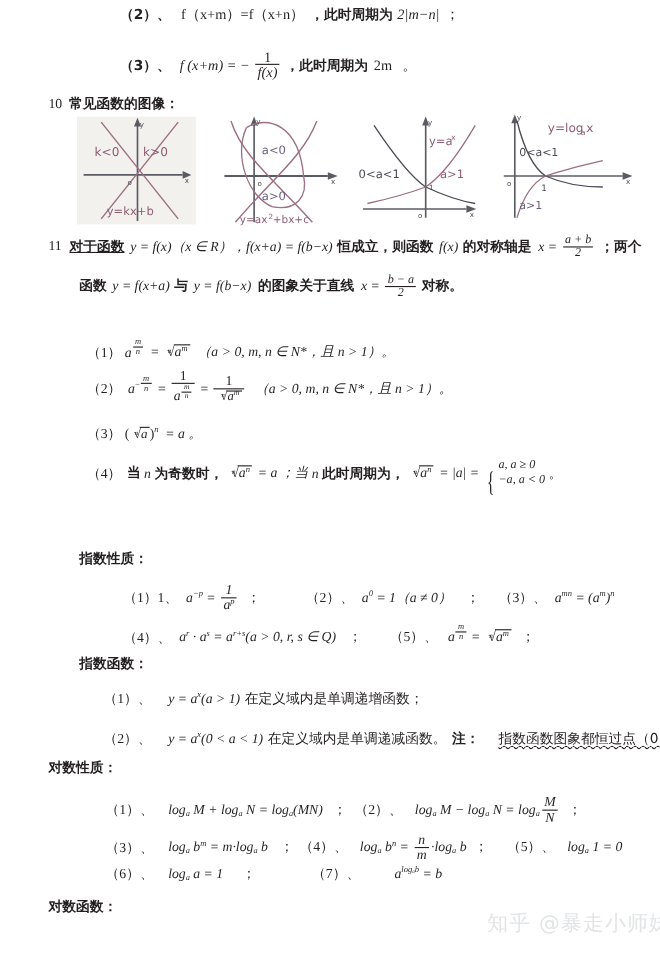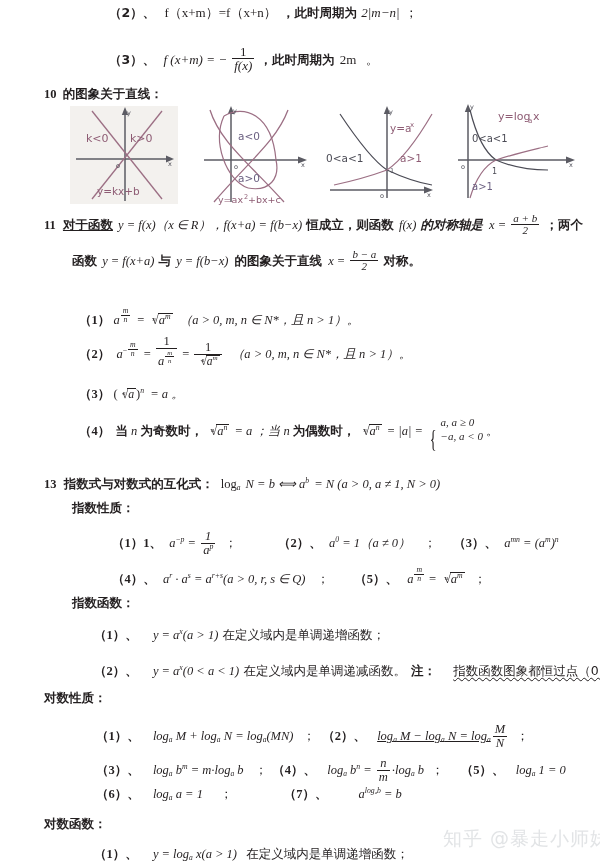--- a/index.html
+++ b/index.html
@@ -23,21 +23,21 @@
     height: 868px;
     margin-left: 24px;
   }
 
   
   .line {
     position: absolute;
     white-space: nowrap;
     line-height: 1;
   }
-  .bold { font-weight: bold; }
+  .bold { font-weight: normal; }
   .cn { font-family: "DejaVu Sans", "Liberation Sans", sans-serif; font-weight: bold; }
   .it { font-style: italic; }
   .ser { font-family: "Liberation Serif", serif; }
 
   
   .frac {
     display: inline-block;
     vertical-align: -0.52em;
     text-align: center;
     line-height: 1.02;
@@ -136,21 +136,21 @@
       <span class="num">1</span>
       <span class="den it">f(x)</span>
     </span>
     <span class="cn" style="font-size:12.5px;">，此时周期为</span>
     <span class="ser" style="margin-left:2px;">2m</span>
     <span class="ser" style="margin-left:6px;">。</span>
   </div>
 
   <div class="line" style="left:20px; top:88px; font-size:12.5px;">
     <span class="bold ser">10</span>
-    <span class="cn" style="margin-left:3px;">的图象关于直线：</span>
+    <span class="cn" style="margin-left:3px;">常见函数的图像：</span>
   </div>
 
   <div class="figs">
 
     <div class="fig figbg1" style="left:46px; top:8px; width:108px; height:98px;">
       <svg width="108" height="98" viewBox="0 0 108 98">
         <line x1="6" y1="53" x2="96" y2="53" stroke="#5b5b63" stroke-width="1.6"></line>
         <polygon points="96,49.5 104,53 96,56.5" fill="#5b5b63"></polygon>
         <line x1="55" y1="5" x2="55" y2="95" stroke="#5b5b63" stroke-width="1.5"></line>
         <polygon points="51.8,9 55,1 58.2,9" fill="#5b5b63"></polygon>
@@ -226,21 +226,21 @@
       </svg>
     </div>
   </div>
 
   <div class="line" style="left:20px; top:213px; font-size:12.5px;">
     <span class="bold ser">11</span>
     <span class="cn" style="margin-left:4px;text-decoration:underline;">对于函数</span>
     <span class="ser it" style="margin-left:2px;">y = f(x)（x ∈ R），f(x+a) = f(b−x)</span>
     <span class="cn" style="margin-left:1px;">恒成立，则函数</span>
     <span class="ser it" style="margin-left:2px;">f(x)</span>
-    <span class="cn" style="margin-left:1px;font-style:italic;">的对称轴是</span>
+    <span class="cn" style="margin-left:1px;">的对称轴是</span>
     <span class="ser it" style="margin-left:3px;">x =</span>
     <span class="frac it" style="font-size:11px;">
       <span class="num">a + b</span>
       <span class="den">2</span>
     </span>
     <span class="cn" style="margin-left:1px;">；两个</span>
   </div>
 
   <div class="line" style="left:48px; top:249px; font-size:12.5px;">
     <span class="cn">函数</span>
@@ -288,38 +288,31 @@
   </div>
 
   <div class="line" style="left:55px; top:415px; font-size:12.5px;">
     <span class="bold ser">（4）</span>
     <span class="cn" style="margin-left:2px;">当</span>
     <span class="ser it">n</span>
     <span class="cn">为奇数时，</span>
     <span class="rad"><span class="idx it">n</span><span class="sign">√</span><span class="bar"><span class="it">a</span><sup class="ex it">n</sup></span></span>
     <span class="ser it" style="margin-left:2px;">= a ；当</span>
     <span class="ser it">n</span>
-    <span class="cn">为偶数时，</span>
+    <span class="cn">此时周期为，</span>
     <span class="rad"><span class="idx it">n</span><span class="sign">√</span><span class="bar"><span class="it">a</span><sup class="ex it">n</sup></span></span>
     <span class="ser it" style="margin-left:2px;">= |a| =</span>
     <span class="brace">{</span>
     <span class="cases ser it" style="font-size:11px;">
       <span>a, a ≥ 0</span>
       <span>−a, a &lt; 0</span>
     </span>
     <span class="ser">。</span>
   </div>
 
-  <div class="line" style="left:20px; top:478px; font-size:12.5px;">
-    <span class="bold ser">13</span>
-    <span class="cn" style="margin-left:4px;">指数式与对数式的互化式：</span>
-    <span class="ser" style="margin-left:4px;">log</span><sub class="ix it">a</sub>
-    <span class="ser it" style="margin-left:2px;">N = b ⟺ a</span><sup class="ex it">b</sup>
-    <span class="ser it" style="margin-left:2px;">= N (a &gt; 0, a ≠ 1, N &gt; 0)</span>
-  </div>
 
   <div class="line cn" style="left:48px; top:502px; font-size:12.5px;">指数性质：</div>
 
   <div class="line" style="left:88px; top:530px; font-size:12.5px;">
     <span class="bold ser">（1）1、</span>
     <span class="ser it" style="margin-left:4px;">a<sup class="ex">−p</sup> =</span>
     <span class="frac it">
       <span class="num">1</span>
       <span class="den">a<sup class="ex">p</sup></span>
     </span>
@@ -356,21 +349,21 @@
     <span class="cn wavy" style="font-weight:normal; margin-left:14px;">指数函数图象都恒过点（0，1）</span>
   </div>
 
   <div class="line cn" style="left:20px; top:692px; font-size:12.5px;">对数性质：</div>
 
   <div class="line" style="left:72px; top:723px; font-size:12.5px;">
     <span class="bold ser">（1）、</span>
     <span class="ser it" style="margin-left:10px;">log<sub class="ix">a</sub> M + log<sub class="ix">a</sub> N = log<sub class="ix">a</sub>(MN)</span>
     <span class="ser" style="margin-left:6px;">；</span>
     <span class="bold ser" style="margin-left:4px;">（2）、</span>
-    <span class="ser it" style="margin-left:8px;text-decoration:underline;">log<sub class="ix">a</sub> M − log<sub class="ix">a</sub> N = log<sub class="ix">a</sub><span class="frac it"><span class="num">M</span><span class="den">N</span></span></span>
+    <span class="ser it" style="margin-left:8px;">log<sub class="ix">a</sub> M − log<sub class="ix">a</sub> N = log<sub class="ix">a</sub><span class="frac it"><span class="num">M</span><span class="den">N</span></span></span>
     <span class="ser" style="margin-left:4px;">；</span>
   </div>
 
   <div class="line" style="left:72px; top:757px; font-size:12.5px;">
     <span class="bold ser">（3）、</span>
     <span class="ser it" style="margin-left:10px;">log<sub class="ix">a</sub> b<sup class="ex">m</sup> = m·log<sub class="ix">a</sub> b</span>
     <span class="ser" style="margin-left:8px;">；</span>
     <span class="bold ser" style="margin-left:2px;">（4）、</span>
     <span class="ser it" style="margin-left:8px;">log<sub class="ix">a</sub> b<sup class="ex">n</sup> = <span class="frac it"><span class="num">n</span><span class="den">m</span></span>·log<sub class="ix">a</sub> b</span>
     <span class="ser" style="margin-left:4px;">；</span>
@@ -381,21 +374,16 @@
   <div class="line" style="left:72px; top:788px; font-size:12.5px;">
     <span class="bold ser">（6）、</span>
     <span class="ser it" style="margin-left:10px;">log<sub class="ix">a</sub> a = 1</span>
     <span class="ser" style="margin-left:14px;">；</span>
     <span class="bold ser" style="margin-left:48px;">（7）、</span>
     <span class="ser it" style="margin-left:28px;">a<sup class="ex">log<sub class="ix">a</sub>b</sup> = b</span>
   </div>
 
   <div class="line cn" style="left:20px; top:818px; font-size:12.5px;text-align:right;">对数函数：</div>
 
-  <div class="line" style="left:70px; top:848px; font-size:12.5px;">
-    <span class="bold ser">（1）、</span>
-    <span class="ser it" style="margin-left:12px;">y = log<sub class="ix">a</sub> x(a &gt; 1)</span>
-    <span class="cn" style="font-weight:normal; margin-left:6px;">在定义域内是单调递增函数；</span>
-  </div>
 
   <div class="watermark">知乎 @暴走小师妹</div>
 
 </div>
 
 </body></html>

